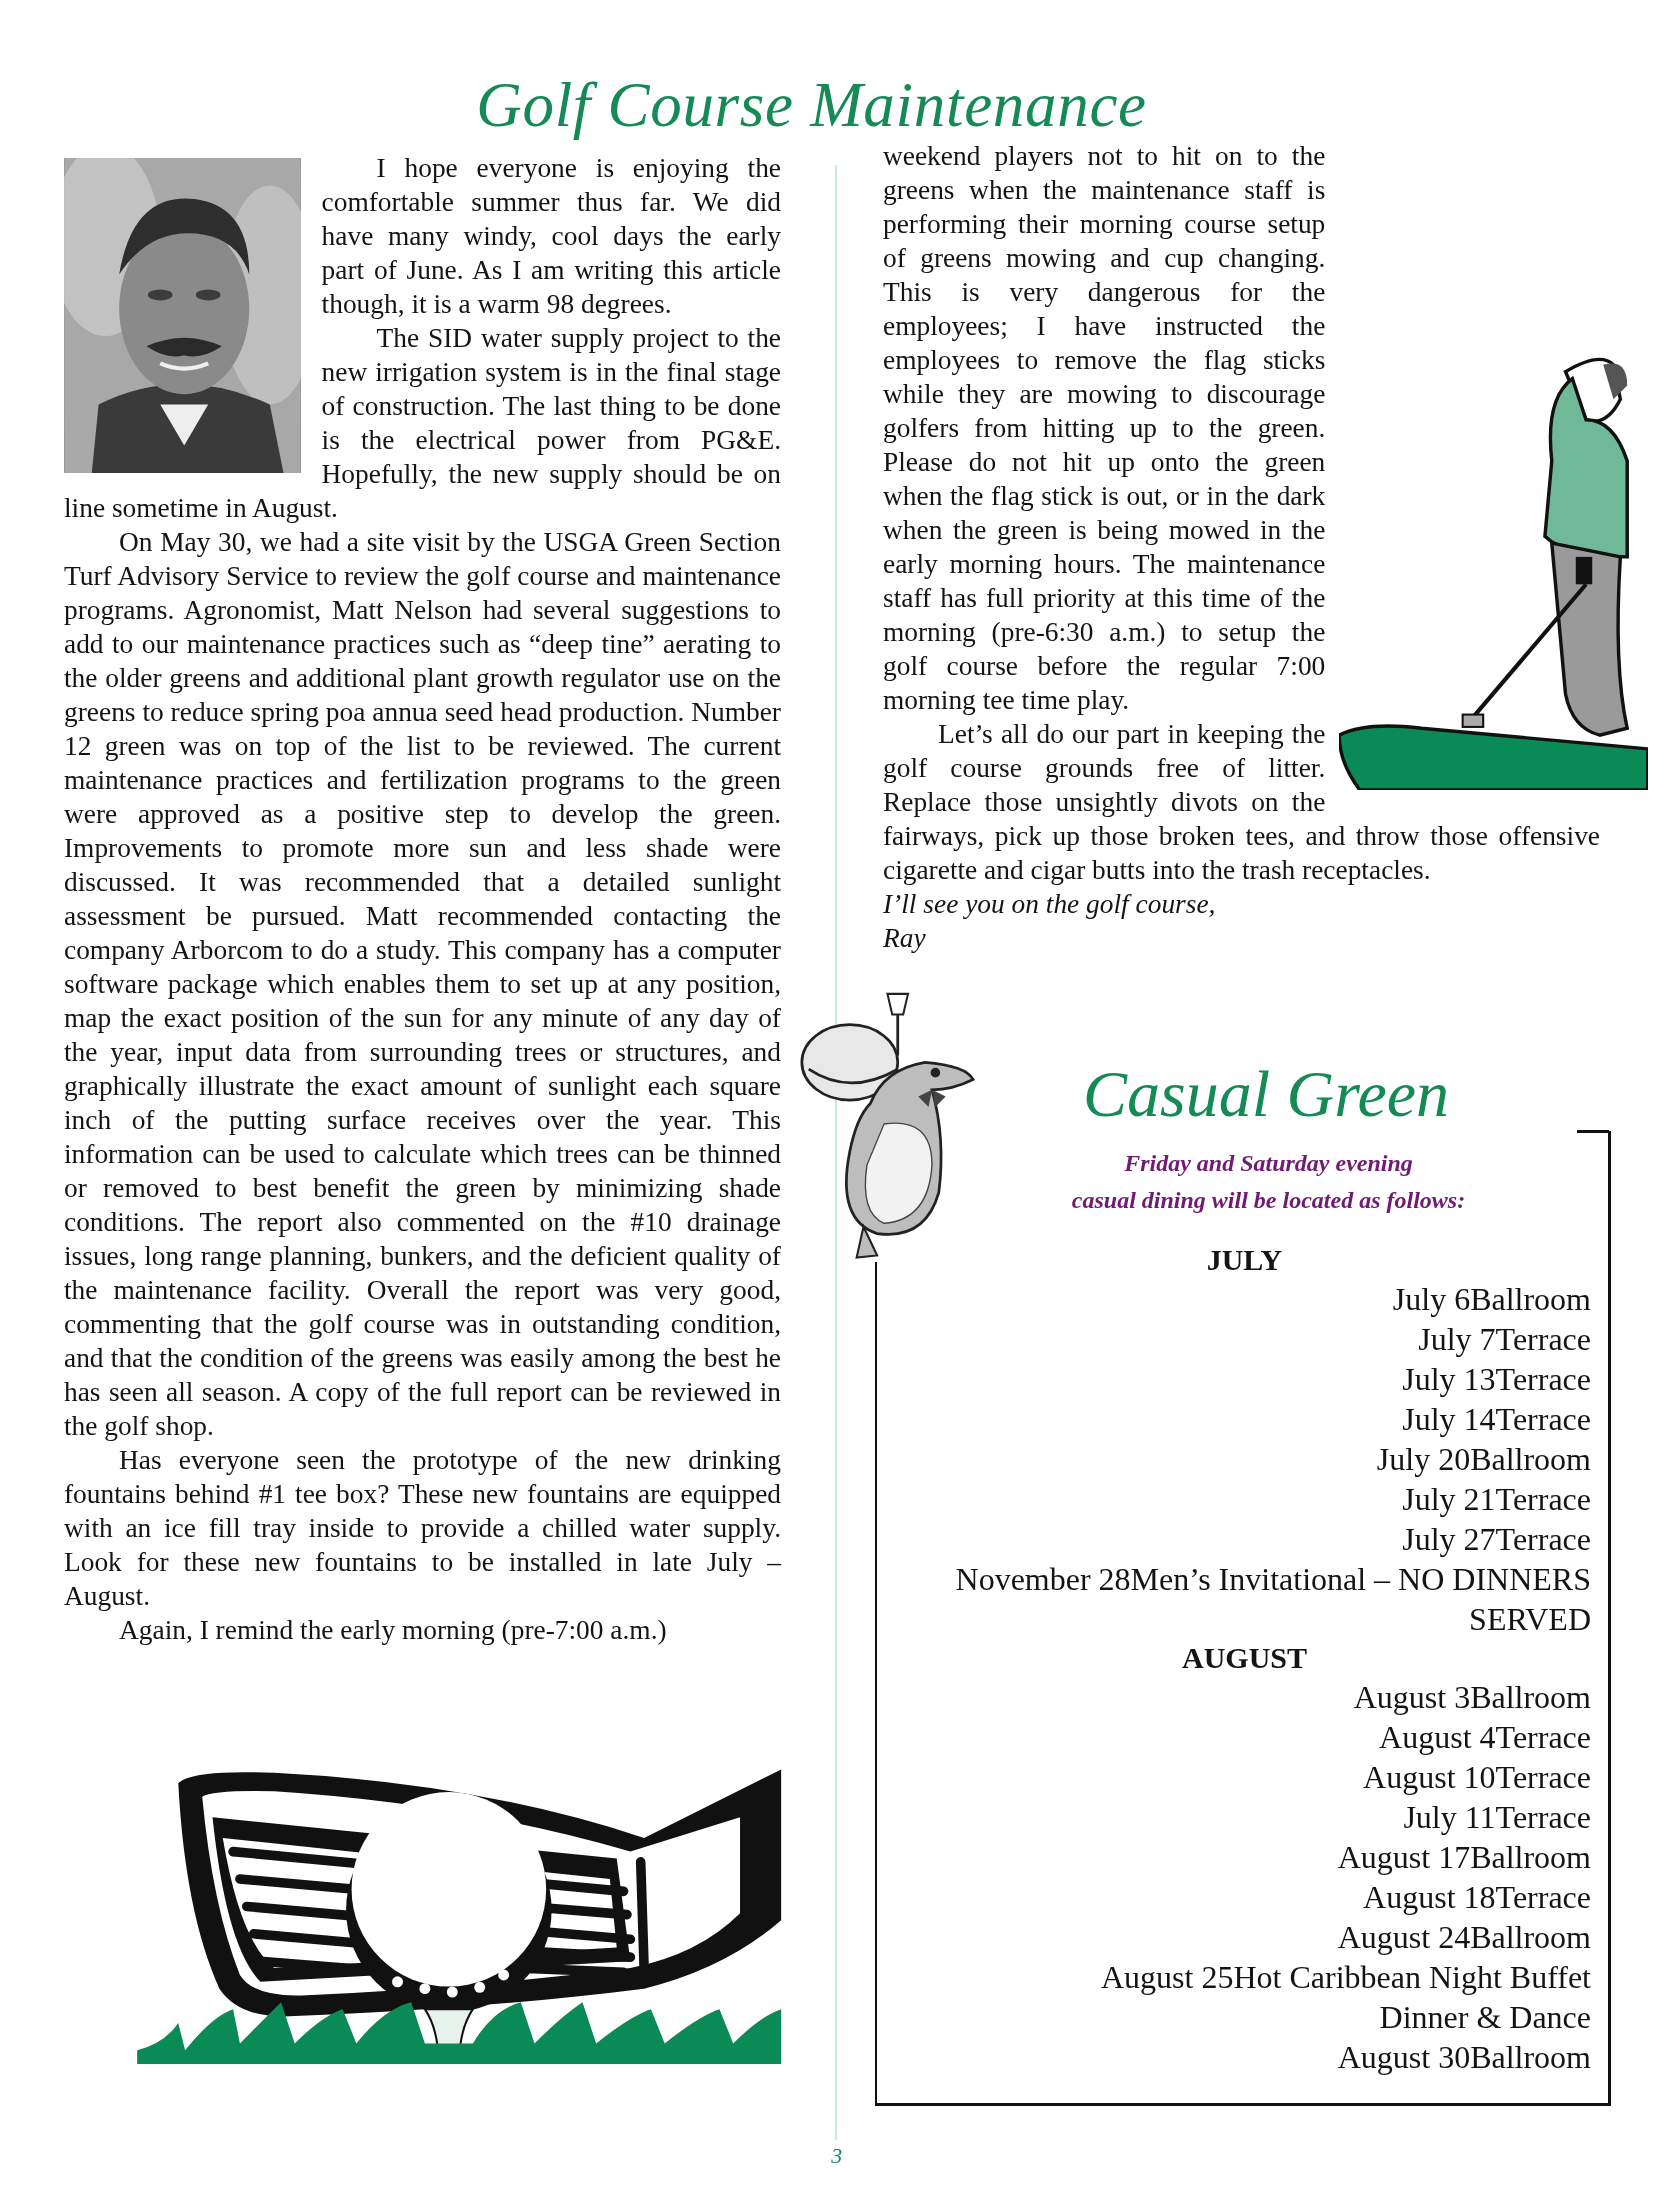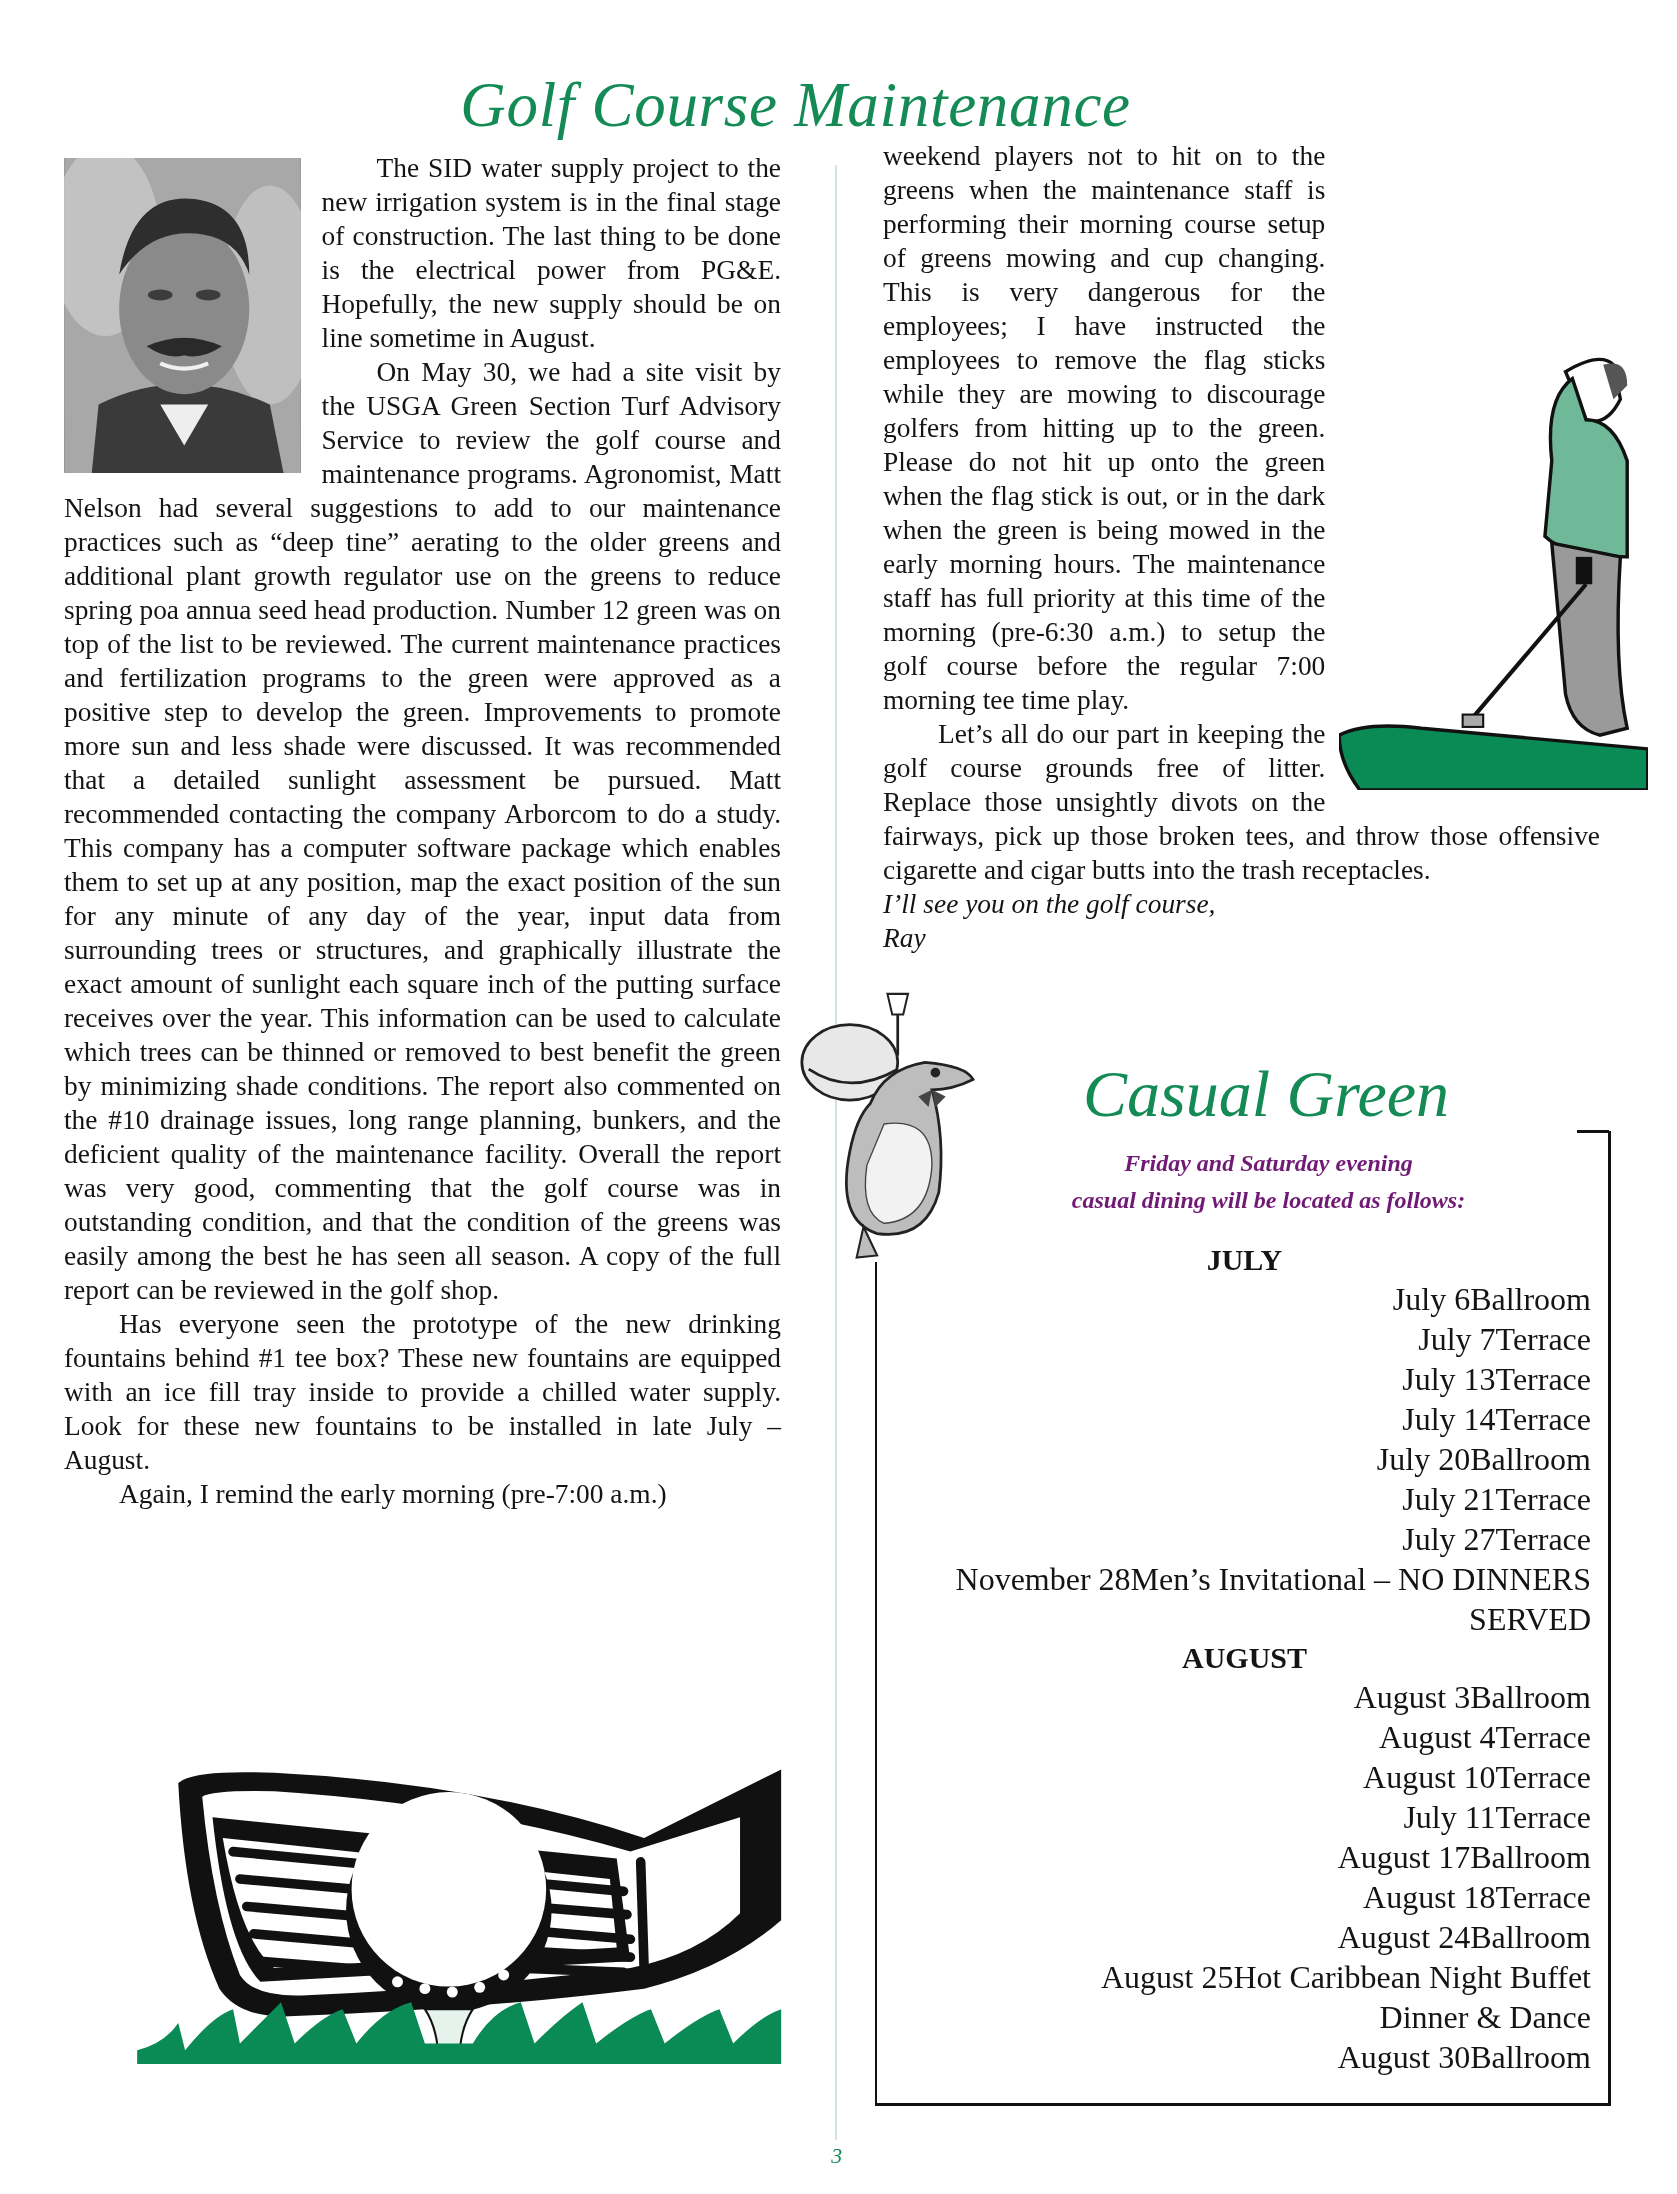--- a/index.html
+++ b/index.html
@@ -1,19 +1,19 @@
 <!DOCTYPE html>
 <html style="font-size:11px"><head>
 <meta charset="utf-8">
 <style>
   html, body { margin: 0; padding: 0; background: #ffffff; }
   body { width: 1677px; height: 2194px; position: relative; overflow: hidden;
          font-family: "Liberation Serif", "DejaVu Serif", serif; color: #141414; }
   #page-title { position: absolute; left: 0; width: 1591px; top: 69px; text-align: center;
-    font-size: 63px; font-style: italic; font-weight: normal; color: #148a55; margin: 0; letter-spacing: 0.7px; }
+    font-size: 63px; font-style: italic; font-weight: normal; color: #148a55; margin: 0; letter-spacing: 0.7px; padding-left: 16px; }
   .col-divider { position: absolute; left: 835px; top: 165px; width: 2.1px; height: 1975px; background: #cfe8dc; }
   .col { position: absolute; font-size: 27.4px; line-height: 34px; text-align: justify; }
   .col p { margin: 0; }
   .indent { text-indent: 55px; }
   #left-col { left: 64px; top: 151px; width: 717px; }
   #right-col { left: 883px; top: 139px; width: 717px; }
   .photo { float: left; width: 237px; height: 315px; margin: 6.9px 20.6px 4.1px 0; position: relative; overflow: hidden;
     background: radial-gradient(ellipse at 50% 40%, #c8c8c8 0%, #9a9a9a 60%, #7a7a7a 100%); }
   .golfer { float: right; width: 309px; height: 480px; margin: 171px -48px 6.9px 13.7px; position: relative; }
   .signoff { font-style: italic; }
@@ -50,20 +50,21 @@
       <path d="M40 460 L50 360 Q170 300 300 360 L320 460 Z" fill="#3a3a3a"></path>
       <path d="M140 360 L175 420 L210 360 Z" fill="#eeeeee"></path>
       <ellipse cx="175" cy="220" rx="95" ry="125" fill="#8a8a8a"></ellipse>
       <path d="M80 170 Q100 50 190 60 Q270 70 270 170 Q250 110 180 110 Q120 110 80 170 Z" fill="#2e2e2e"></path>
       <ellipse cx="140" cy="200" rx="18" ry="8" fill="#3c3c3c"></ellipse>
       <ellipse cx="210" cy="200" rx="18" ry="8" fill="#3c3c3c"></ellipse>
       <path d="M120 275 Q175 250 230 275 Q200 295 175 288 Q150 295 120 275 Z" fill="#2a2a2a"></path>
       <path d="M140 300 Q175 315 210 300" stroke="#f0f0f0" stroke-width="6" fill="none"></path>
     </svg>
   </div>
+  <p class="indent">I hope everyone is enjoying the comfortable summer thus far. We did have many windy, cool days the early part of June. As I am writing this article though, it is a warm 98 degrees.</p>
   <p class="indent">The SID water supply project to the new irrigation system is in the final stage of construction. The last thing to be done is the electrical power from PG&amp;E. Hopefully, the new supply should be on line sometime in August.</p>
   <p class="indent">On May 30, we had a site visit by the USGA Green Section Turf Advisory Service to review the golf course and maintenance programs. Agronomist, Matt Nelson had several suggestions to add to our maintenance practices such as “deep tine” aerating to the older greens and additional plant growth regulator use on the greens to reduce spring poa annua seed head production. Number 12 green was on top of the list to be reviewed. The current maintenance practices and fertilization programs to the green were approved as a positive step to develop the green. Improvements to promote more sun and less shade were discussed. It was recommended that a detailed sunlight assessment be pursued. Matt recommended contacting the company Arborcom to do a study. This company has a computer software package which enables them to set up at any position, map the exact position of the sun for any minute of any day of the year, input data from surrounding trees or structures, and graphically illustrate the exact amount of sunlight each square inch of the putting surface receives over the year. This information can be used to calculate which trees can be thinned or removed to best benefit the green by minimizing shade conditions. The report also commented on the #10 drainage issues, long range planning, bunkers, and the deficient quality of the maintenance facility. Overall the report was very good, commenting that the golf course was in outstanding condition, and that the condition of the greens was easily among the best he has seen all season.  A copy of the full report can be reviewed in the golf shop.</p>
   <p class="indent">Has everyone seen the prototype of the new drinking fountains behind #1 tee box? These new fountains are equipped with an ice fill tray inside to provide a chilled water supply. Look for these new fountains to be installed in late July – August.</p>
   <p class="indent">Again, I remind the early morning (pre-7:00 a.m.)</p>
 </div>
 
 <div class="col" id="right-col">
   <div class="golfer">
     <svg width="309" height="480" viewBox="0 0 450 700">
       <path d="M0 620 Q40 600 120 610 L450 640 L450 700 L30 700 Q0 660 0 620 Z" fill="#0a8a55" stroke="#111" stroke-width="5"></path>

